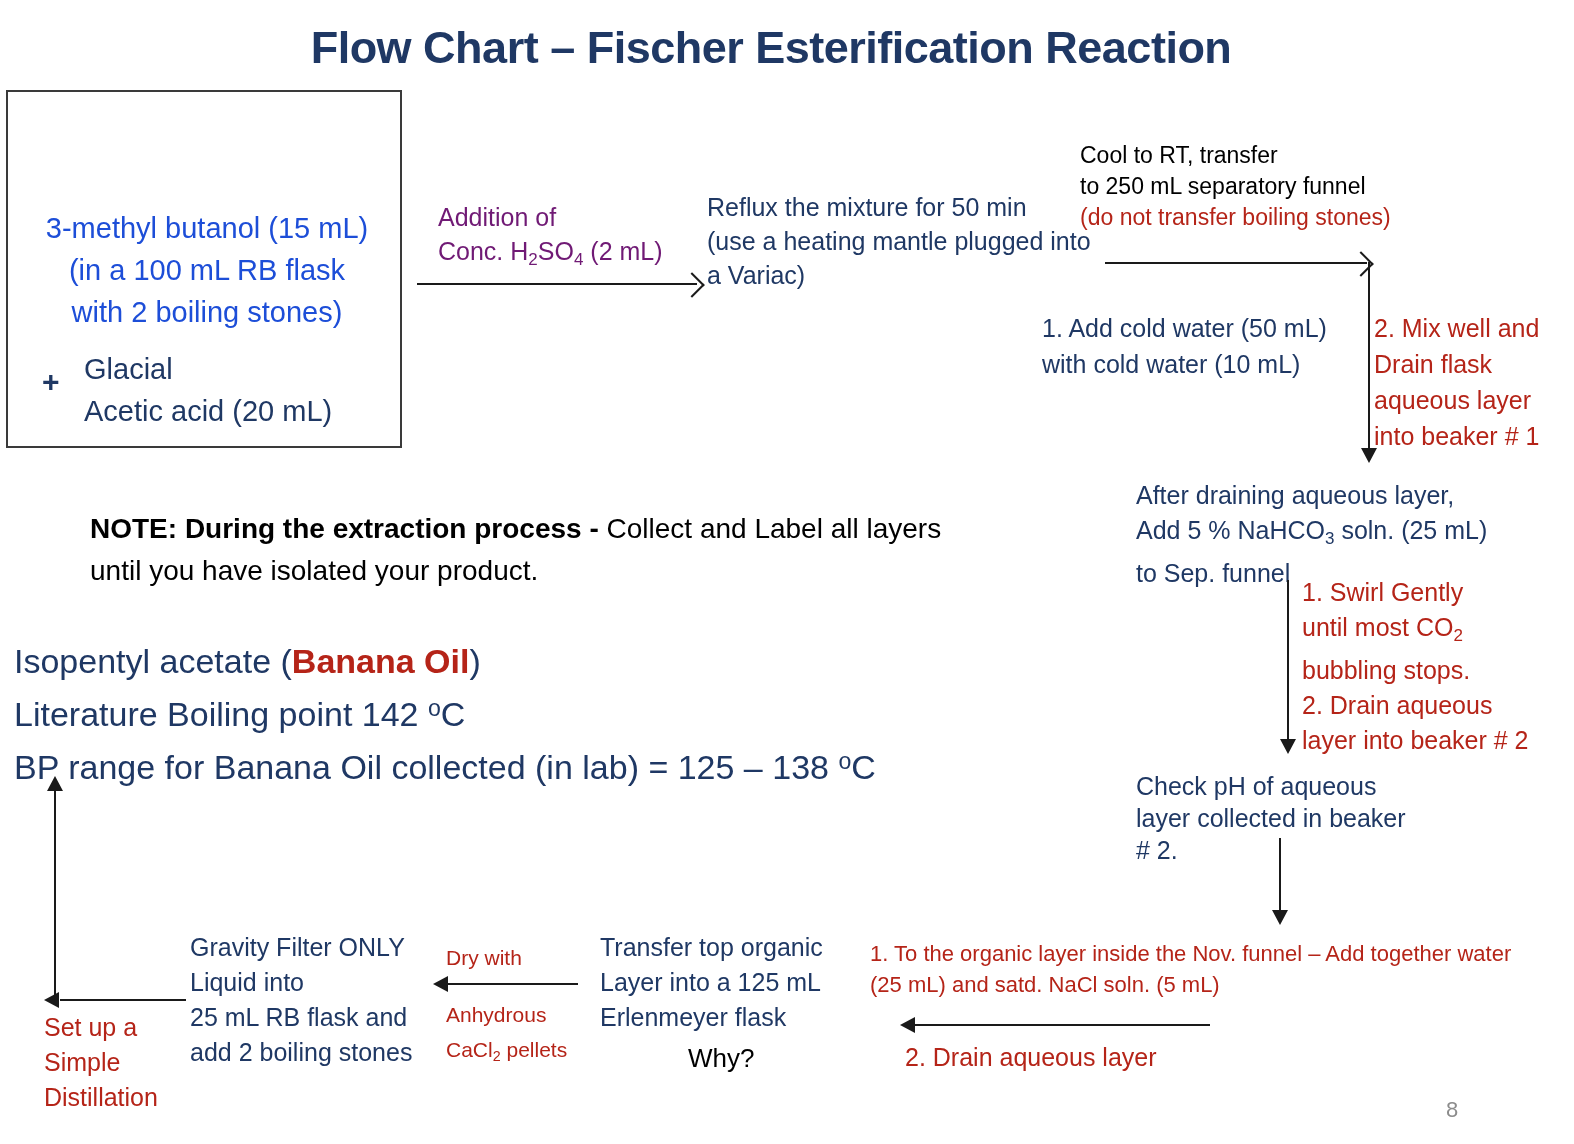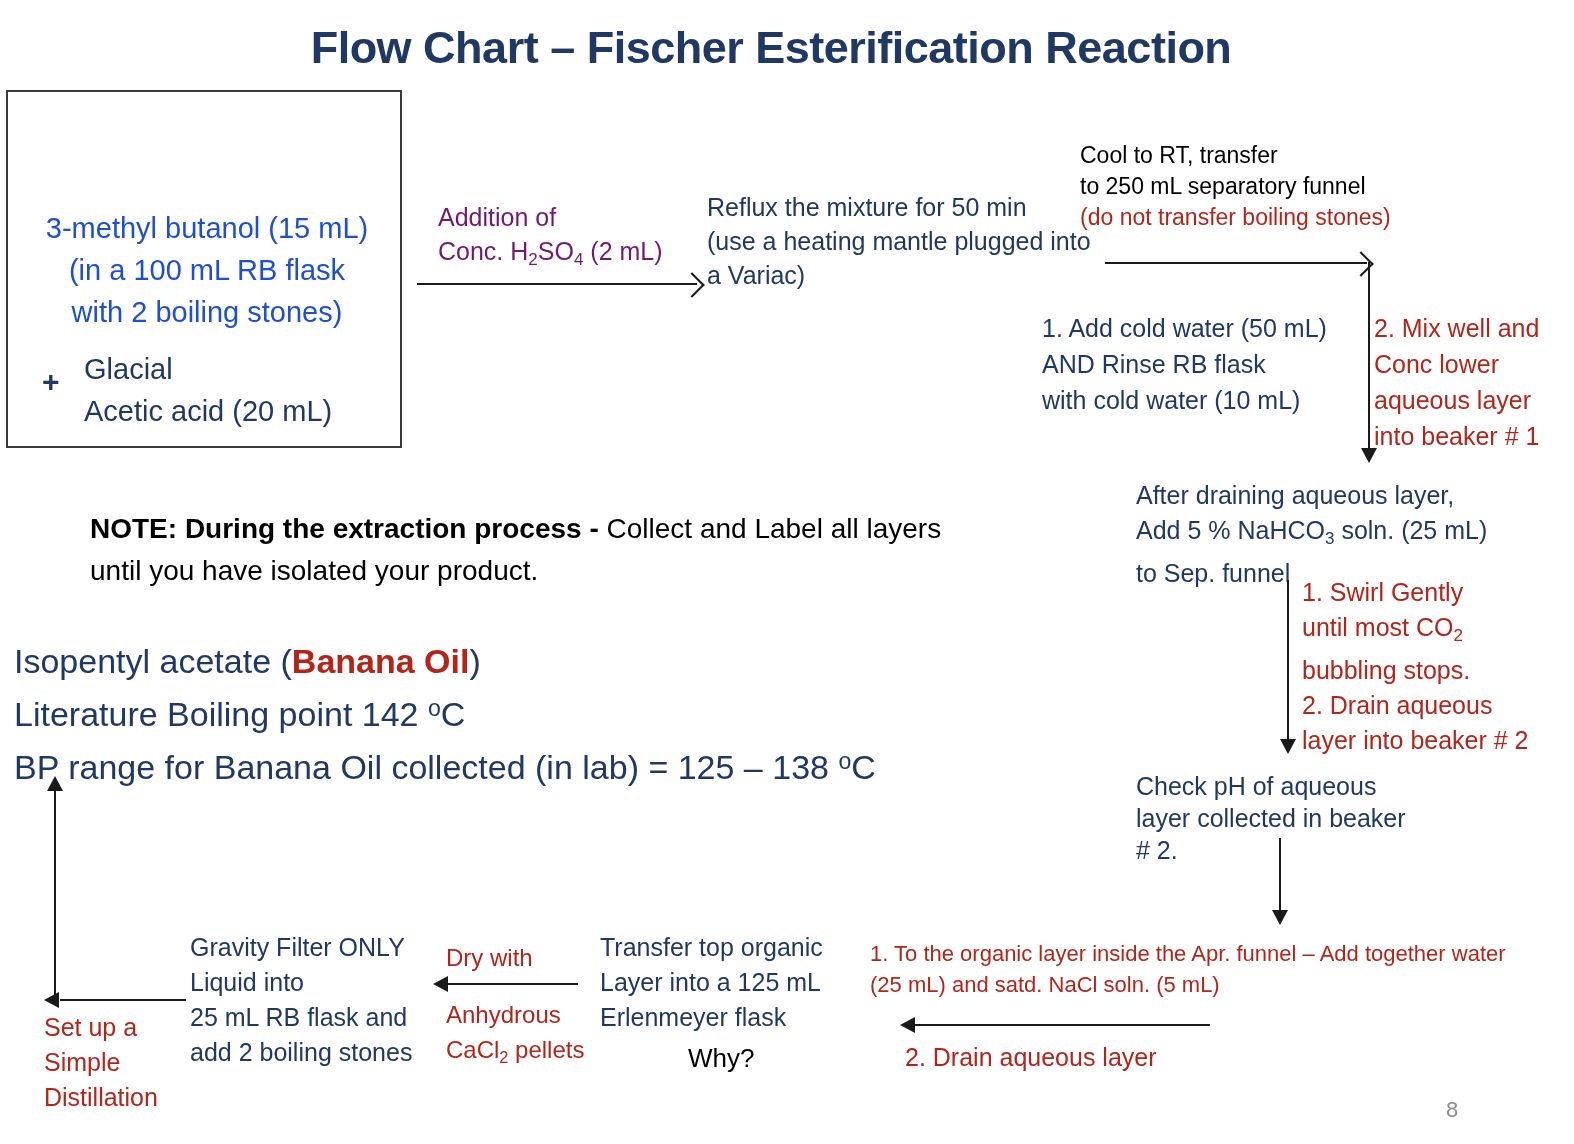--- a/index.html
+++ b/index.html
@@ -65,21 +65,21 @@
   #cool-label     { left: 1080px; top: 140px; font-size: 23px; line-height: 31px; }
   #coldwater-label{ left: 1042px; top: 310px; font-size: 25px; line-height: 36px; color:#1F3864; }
   #mixwell-label  { left: 1374px; top: 310px; font-size: 25px; line-height: 36px; color:#B52418; }
   #nahco3-label   { left: 1136px; top: 478px; font-size: 25px; line-height: 35px; color:#1F3864; }
   #swirl-label    { left: 1302px; top: 575px; font-size: 25px; line-height: 35px; color:#B52418; }
   #checkph-label  { left: 1136px; top: 770px; font-size: 25px; line-height: 32px; color:#1F3864; }
   #note-label     { left: 90px; top: 508px; font-size: 28px; line-height: 42px; color:#000000; }
   #product-label  { left: 14px; top: 638px; font-size: 34px; line-height: 47px; color:#1F3864; }
   #setup-label    { left: 44px; top: 1010px; font-size: 25px; line-height: 35px; color:#B52418; }
   #gravity-label  { left: 190px; top: 930px; font-size: 25px; line-height: 35px; color:#1F3864; }
-  #dry-label      { left: 446px; top: 940px; font-size: 24px; line-height: 35px; color:#B52418; }
+  #dry-label      { left: 446px; top: 940px; font-size: 21px; line-height: 35px; color:#B52418; }
   #transfer-label { left: 600px; top: 930px; font-size: 25px; line-height: 35px; color:#1F3864; }
   #why-label      { left: 688px; top: 1043px; font-size: 26px; color:#000000; }
   #organic-label  { left: 870px; top: 938px; font-size: 22px; line-height: 31px; color:#B52418; }
   #drain-label    { left: 905px; top: 1043px; font-size: 25px; color:#B52418; }
   #page-number    { left: 1446px; top: 1097px; font-size: 22px; color:#8c8c8c; }
 
   #note-label b { font-weight: bold; }
   #checkph-label { font-family: "Liberation Sans", sans-serif; }
 
   sub { font-size: 0.68em; vertical-align: -0.28em; }
@@ -133,27 +133,26 @@
     <div class="black">Cool to RT, transfer</div>
     <div class="black">to 250 mL separatory funnel</div>
     <div class="red">(do not transfer boiling stones)</div>
   </div>
 
   <div class="ln hline abs" style="left:1105px; top:262px; width:262px;"></div>
   <div class="chev abs" style="left:1352px; top:255px;"></div>
 
   <div class="abs" id="coldwater-label">
     <div>1. Add cold water (50 mL)</div>
-    <div>AND Rinse RB flask</div>
     <div>with cold water (10 mL)</div>
   </div>
 
   <div class="abs" id="mixwell-label">
     <div>2. Mix well and</div>
-    <div>Conc lower</div>
+    <div>Drain flask</div>
     <div>aqueous layer</div>
     <div>into beaker # 1</div>
   </div>
 
   <div class="ln vline abs" style="left:1368px; top:262px; height:190px;"></div>
   <div class="head head-d abs" style="left:1361px; top:448px;"></div>
 
   <div class="abs" id="nahco3-label">
     <div>After draining aqueous layer,</div>
     <div><span>Add 5 % NaHCO</span><sub>3</sub><span> soln. (25 mL)</span></div>
@@ -220,21 +219,21 @@
   <div class="head head-l abs" style="left:433px; top:976px;"></div>
 
   <div class="abs" id="transfer-label">
     <div>Transfer top organic</div>
     <div>Layer into a 125 mL</div>
     <div>Erlenmeyer flask</div>
   </div>
   <div class="abs" id="why-label">Why?</div>
 
   <div class="abs" id="organic-label">
-    <div>1. To the organic layer inside the Apr. funnel – Add together water</div>
+    <div>1. To the organic layer inside the Nov. funnel – Add together water</div>
     <div>(25 mL) and satd. NaCl soln. (5 mL)</div>
   </div>
   <div class="abs" id="drain-label">2. Drain aqueous layer</div>
 
   <div class="ln hline abs" style="left:915px; top:1024px; width:295px;"></div>
   <div class="head head-l abs" style="left:900px; top:1017px;"></div>
 
   <div class="abs" id="page-number">8</div>
 
 </div>

